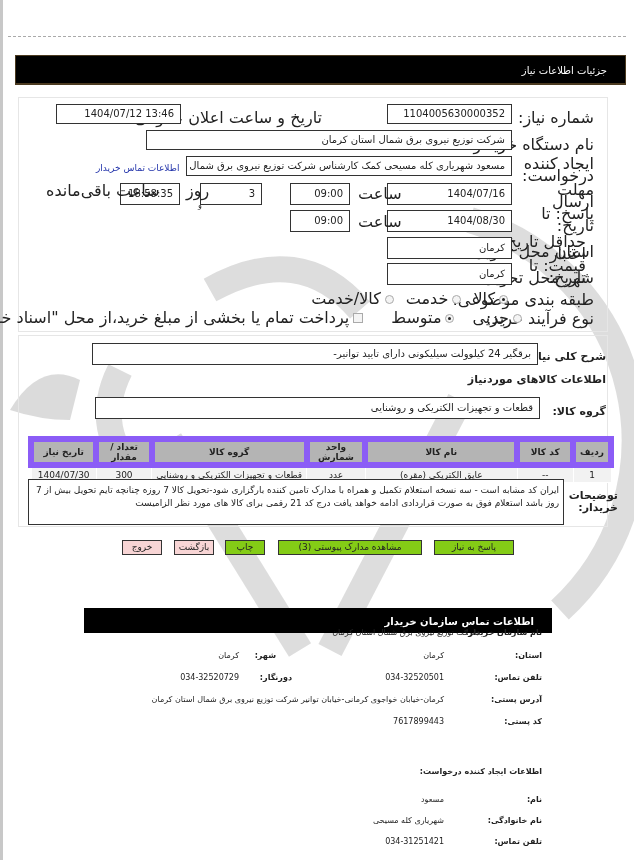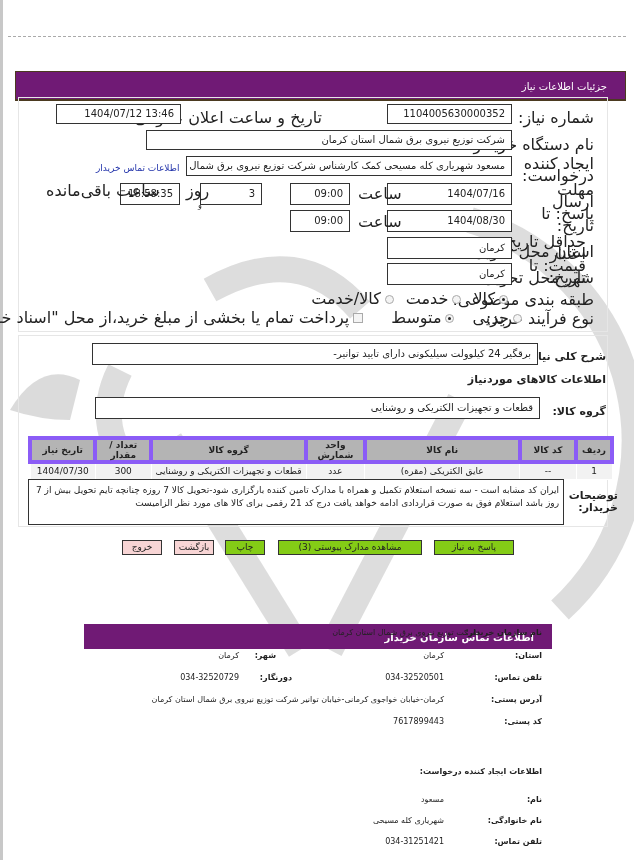--- a/index.html
+++ b/index.html
@@ -1,33 +1,33 @@
 <!DOCTYPE html>
 <html><head>
 <meta charset="utf-8">
 <style>
   * { box-sizing: border-box; margin: 0; padding: 0; }
   html, body { width: 634px; height: 860px; overflow: hidden; background: #ffffff; }
   body { position: relative; font-family: "DejaVu Sans", sans-serif; font-size: 10px; color: #222; direction: rtl; }
   .abs { position: absolute; }
   .left-edge { left: 0; top: 0; width: 3px; height: 860px; background: #c8c8c8; }
   .dotted-line { left: 8px; top: 36px; width: 618px; border-top: 1px dashed #aaa; }
-  .section-header { background: #701a75; color: #fff; border: 1px solid #4b3a20; border-bottom-width: 2px; margin-top: 16px; }
+  .section-header { background: #000000; color: #fff; border: 1px solid #4b3a20; border-bottom-width: 2px; }
   .section-header span { position: absolute; right: 18px; top: 50%; transform: translateY(-50%); font-size: 10px; }
   .panel { border: 1px solid #e6e6e6; background: transparent; }
   .lbl { font-size: 16px; color: #222; white-space: nowrap; line-height: 12px; text-align: right; }
   .lbl.bold { font-weight: bold; font-size: 11px; }
   .box { border: 1px solid #333; background: #fff; font-size: 10px; line-height: 18px; padding: 0 6px; white-space: nowrap; overflow: hidden; color: #222; }
   .box.ltr { direction: ltr; text-align: right; }
   .radio { width: 9px; height: 9px; border-radius: 50%; border: 1px solid #aaa; background: #f4f4f4; display: inline-block; position: relative; }
   .radio.on::after { content: ""; position: absolute; left: 2px; top: 2px; width: 3px; height: 3px; border-radius: 50%; background: #222; }
   .checkbox { width: 10px; height: 10px; border: 1px solid #aaa; background: #f4f4f4; display: inline-block; }
   .link { color: #2233aa; }
   table.items { border-collapse: collapse; font-size: 9px; }
-  table.items th { background: #b4b4b4; color: #222; font-weight: bold; height: 17px; padding: 0 4px; border: 4px solid #8b5cf6; text-align: center; }
+  table.items th { background: #b4b4b4; color: #222; font-weight: bold; height: 17px; padding: 0 4px; border: 6px solid #8b5cf6; text-align: center; }
   table.items td { background: #f2f2f2; height: 17px; text-align: center; padding: 0 4px; border: 1px solid #fff; }
   .btn { border: 1px solid #333; font-size: 9px; text-align: center; line-height: 12px; height: 15px; cursor: pointer; }
   .btn.green { background: #84cc16; }
   .btn.pink { background: #f8d5d5; }
   .watermark { pointer-events: none; }
   .small { font-size: 8px; }
   .small.bold { font-weight: bold; }
 </style>
 </head>
 <body>

